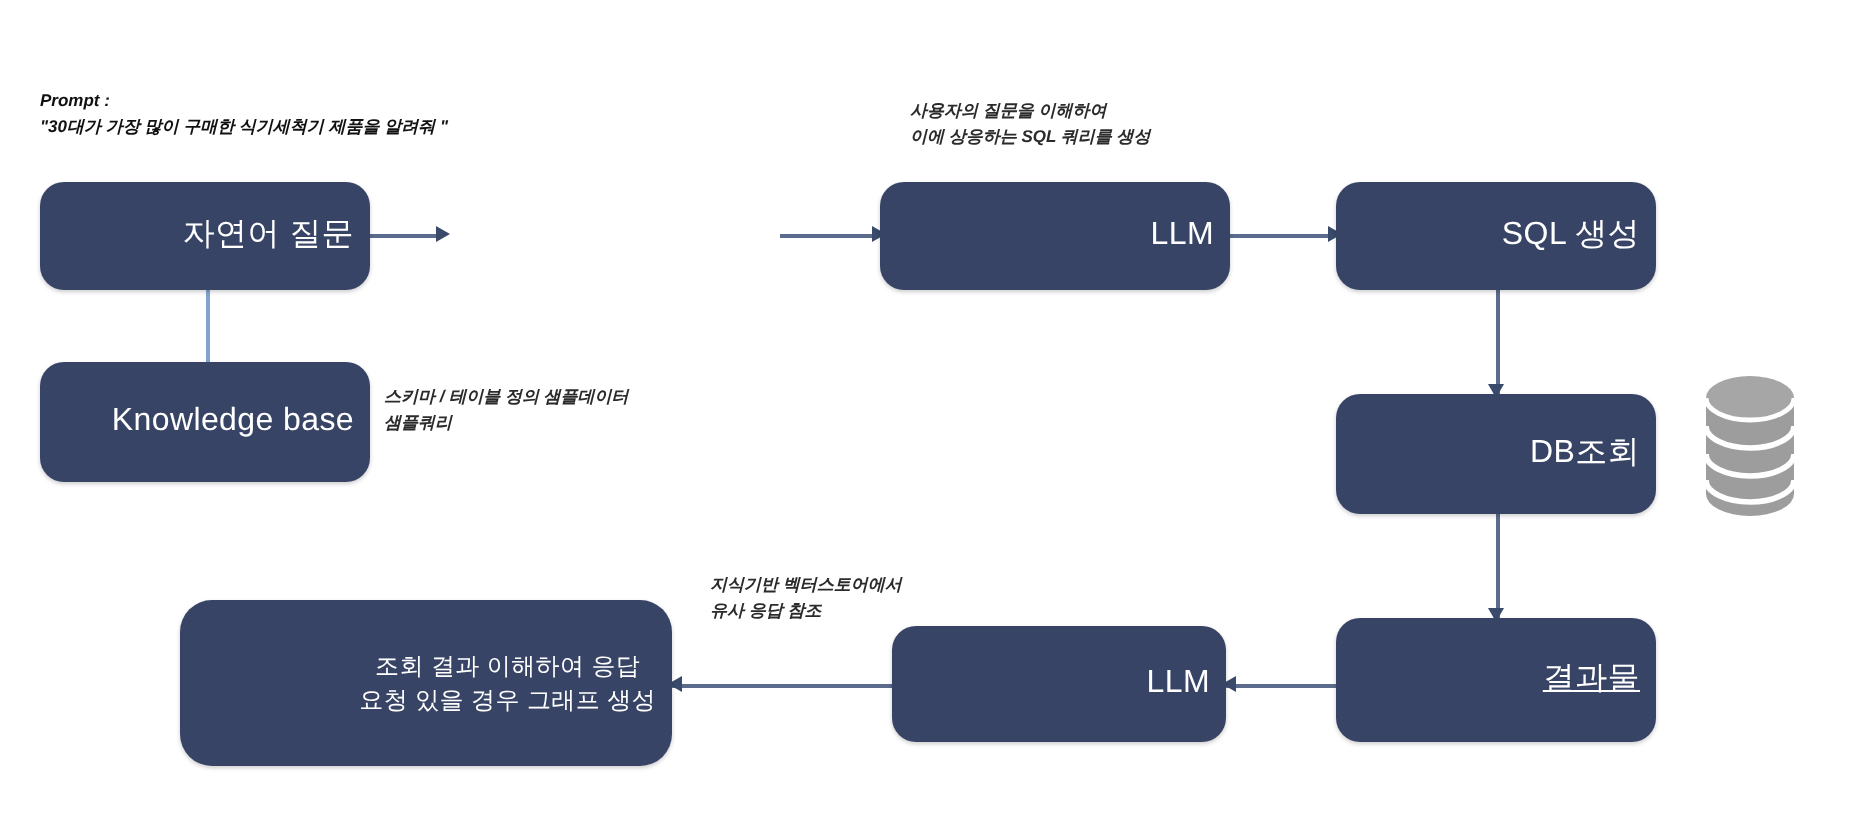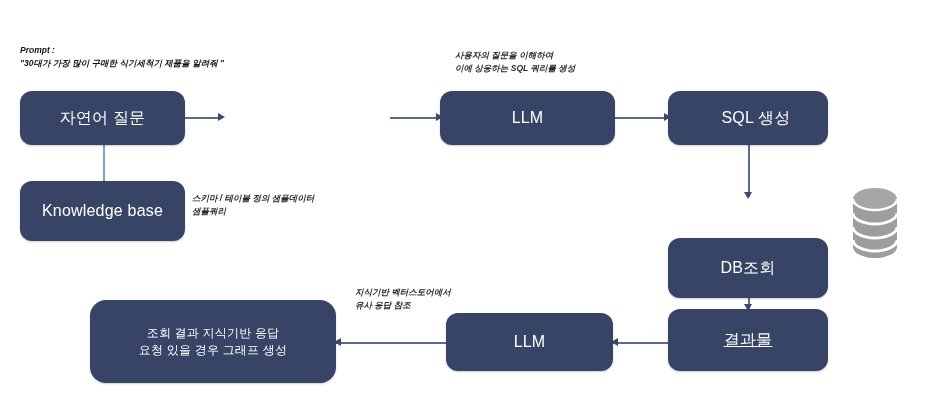--- a/index.html
+++ b/index.html
@@ -19,21 +19,21 @@
   }
 
   
   .node {
     position: absolute;
     background: #374465;
     border-radius: 12px;
     color: #ffffff;
     display: flex;
     align-items: center;
-    justify-content: center;
+    justify-content: flex-end;
     text-align: center;
     box-shadow: 0 1px 2px rgba(0,0,0,0.20);
     box-sizing: border-box;
     line-height: 1.35;
     letter-spacing: 0.2px;
   }
   .node .label {
     white-space: pre-line;
     padding: 0 8px;
   }
@@ -141,34 +141,34 @@
   </div>
 
   <div class="node node-lg" style="left:668px; top:91px; width:160px; height:54px;padding-left:16px;">
     <span class="label">SQL 생성</span>
   </div>
 
   <div class="node node-lg" style="left:20px; top:181px; width:165px; height:60px;">
     <span class="label">Knowledge base</span>
   </div>
 
-  <div class="node node-lg" style="left:668px; top:197px; width:160px; height:60px;margin-top:41px;">
+  <div class="node node-lg" style="left:668px; top:197px; width:160px; height:60px;">
     <span class="label">DB조회</span>
   </div>
 
   <div class="node node-lg" style="left:668px; top:309px; width:160px; height:62px;text-decoration:underline;">
     <span class="label">결과물</span>
   </div>
 
   <div class="node node-lg" style="left:446px; top:313px; width:167px; height:58px;">
     <span class="label">LLM</span>
   </div>
 
   <div class="node node-sm" style="left:90px; top:300px; width:246px; height:83px; border-radius:16px;">
-    <span class="label">조회 결과 지식기반 응답
+    <span class="label">조회 결과 이해하여 응답
 요청 있을 경우 그래프 생성</span>
   </div>
 
   <div class="db-icon" style="left:851px; top:188px;">
     <svg width="48" height="70" viewBox="0 0 48 70" xmlns="http://www.w3.org/2000/svg">
       <path d="M2 11 L2 59 A22 11 0 0 0 46 59 L46 11 Z" fill="#9d9d9d"></path>
       <ellipse cx="24" cy="11" rx="22" ry="11" fill="#a6a6a6"></ellipse>
       <path d="M2 11 A22 11 0 0 0 46 11" fill="none" stroke="#ffffff" stroke-width="2.4"></path>
       <path d="M2 25 A22 11 0 0 0 46 25" fill="none" stroke="#ffffff" stroke-width="2.8"></path>
       <path d="M2 39 A22 11 0 0 0 46 39" fill="none" stroke="#ffffff" stroke-width="2.8"></path>

